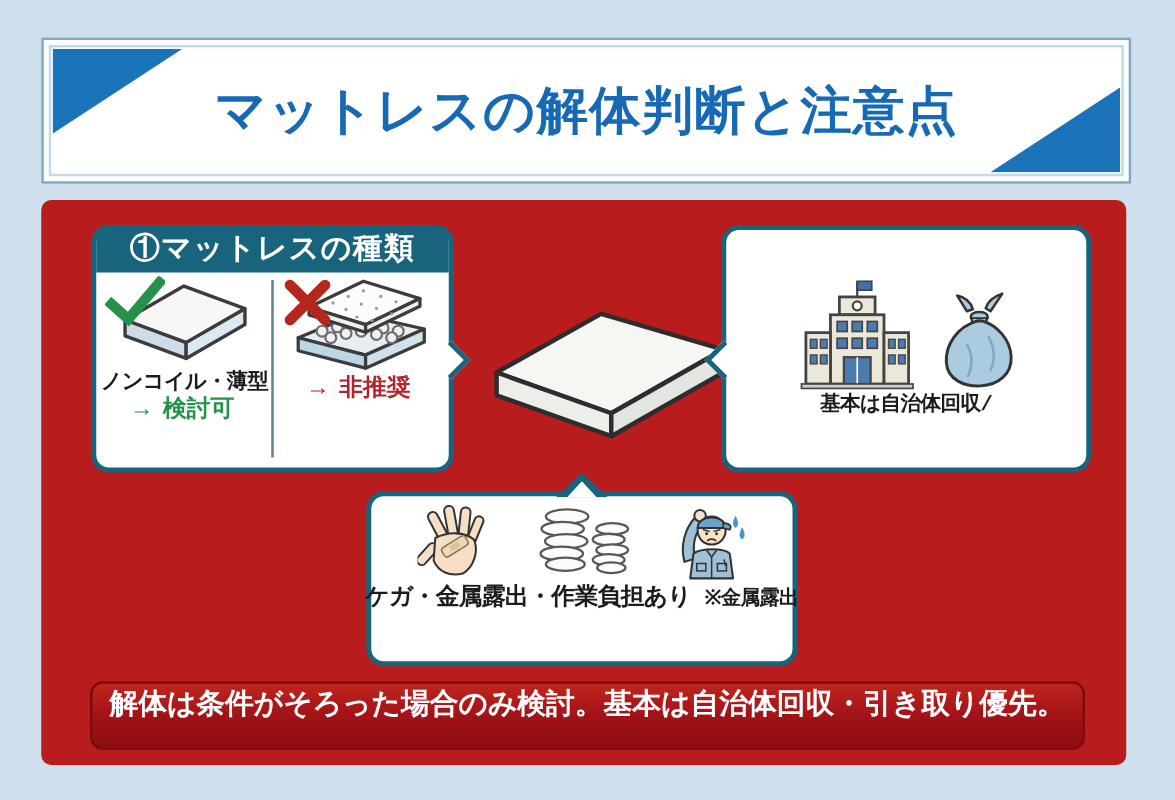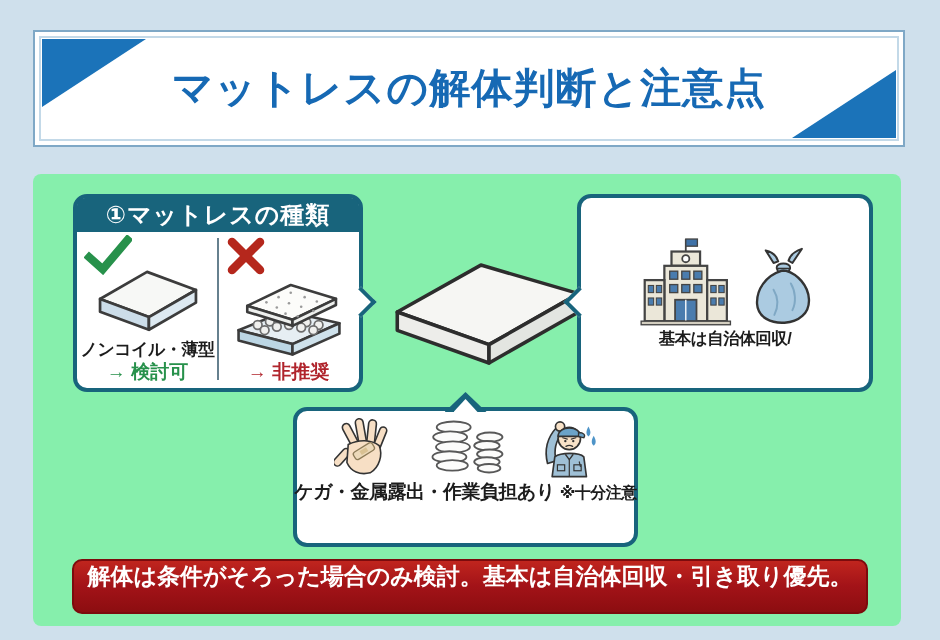--- a/index.html
+++ b/index.html
@@ -10,41 +10,41 @@
     --red:#b0242c;
     --ink:#1c1c1c;
   }
   html,body{margin:0;padding:0;}
   body{
     width:940px;height:640px;
     font-family:"Liberation Sans","DejaVu Sans",sans-serif;
     font-weight:bold;color:var(--ink);
     background:#cfe0ec;overflow:hidden;
   }
-  .stage{position:relative;width:940px;height:621px;background:#cfe0ec;}
+  .stage{position:relative;width:940px;height:621px;background:#cfe0ec;font-family:Liberation Mono, monospace;}
 
   
   .header-banner{
     position:absolute;left:33px;top:30px;width:868px;height:113px;
     background:#ffffff;border:2px solid #7fa8c6;
     box-shadow: inset 0 0 0 4px #ffffff, inset 0 0 0 6px #c3d9e8;
     display:flex;align-items:center;justify-content:center;
   }
   .tri{position:absolute;background:var(--blue);}
   .tri-tl{left:7px;top:7px;width:104px;height:68px;clip-path:polygon(0 0,100% 0,0 100%);}
   .tri-br{right:7px;bottom:7px;width:104px;height:68px;clip-path:polygon(100% 0,100% 100%,0 100%);}
   .page-title{
     font-size:41px;letter-spacing:1px;color:var(--title-blue);
     font-weight:bold;white-space:nowrap;
   }
 
   
   .content-panel{
-    position:absolute;left:33px;top:174px;width:868px;height:452px;
-    background:#86efac;border-radius:8px;
+    position:absolute;left:33px;top:160px;width:868px;height:452px;
+    background:#b91c1c;border-radius:8px;
   }
 
   
   .ibox{
     position:absolute;background:#ffffff;border:4px solid var(--teal);
     border-radius:14px;box-sizing:border-box;
   }
   .ibox-head{
     background:var(--teal);color:#ffffff;text-align:center;
     font-size:24px;line-height:34px;height:34px;
@@ -59,21 +59,21 @@
     border-bottom:4px solid var(--teal);border-left:4px solid var(--teal);}
   .ptr-up-outer{position:absolute;top:-19px;left:50%;width:42px;height:20px;margin-left:-21px;
     background:var(--teal);clip-path:polygon(50% 0,100% 100%,0 100%);}
   .ptr-up-inner{position:absolute;top:-12px;left:50%;width:24px;height:13px;margin-left:-12px;
     background:#ffffff;clip-path:polygon(50% 0,100% 100%,0 100%);}
 
   
   .box-types{left:40px;top:20px;width:290px;height:198px;}
   .types-body{position:relative;display:flex;height:calc(100% - 34px);}
   .types-col{position:relative;width:50%;display:flex;flex-direction:column;align-items:center;
-    justify-content:flex-end;padding-bottom:5px;box-sizing:border-box;border-radius:16px;}
+    padding-bottom:5px;box-sizing:border-box;border-radius:16px;}
   .col-divider{position:absolute;left:calc(50% - 1px);top:6px;bottom:8px;width:2px;background:#66808e;}
   .mark{position:absolute;top:3px;left:7px;z-index:2;}
   .illus-types{margin-bottom:2px;}
   .type-label{font-size:17px;line-height:21px;letter-spacing:-0.5px;white-space:nowrap;}
   .type-verdict{font-size:19px;line-height:23px;white-space:nowrap;}
   .verdict-ok{color:var(--green);}
   .verdict-ng{color:var(--red);}
 
   
   .box-muni{left:544px;top:20px;width:296px;height:198px;}
@@ -280,21 +280,21 @@
             <path d="M31,62 C40,55 68,55 75,62 L79,92 L27,92 Z" fill="#9fc0d6" stroke="#333333" stroke-width="2.5" stroke-linejoin="round"></path>
             <path d="M47,58 L53,66 L59,58" fill="none" stroke="#333333" stroke-width="2"></path>
             <line x1="53" y1="66" x2="53" y2="92" stroke="#333333" stroke-width="1.8"></line>
             <rect x="35" y="74" width="11" height="9" fill="none" stroke="#333333" stroke-width="1.8"></rect>
             <rect x="60" y="74" width="11" height="9" fill="none" stroke="#333333" stroke-width="1.8"></rect>
             <line x1="68" y1="69" x2="70" y2="77" stroke="#333333" stroke-width="1.8"></line>
           </svg>
         </div>
         <div class="safety-caption">
           <span>ケガ・金属露出・作業負担あり</span>
-          <span class="safety-note">※十分注意</span>
+          <span class="safety-note">※金属露出</span>
         </div>
       </div>
     </div>
 
     <div class="footer-banner">
       <div class="footer-text">解体は条件がそろった場合のみ検討。基本は自治体回収・引き取り優先。</div>
     </div>
 
   </div>
 </div>

